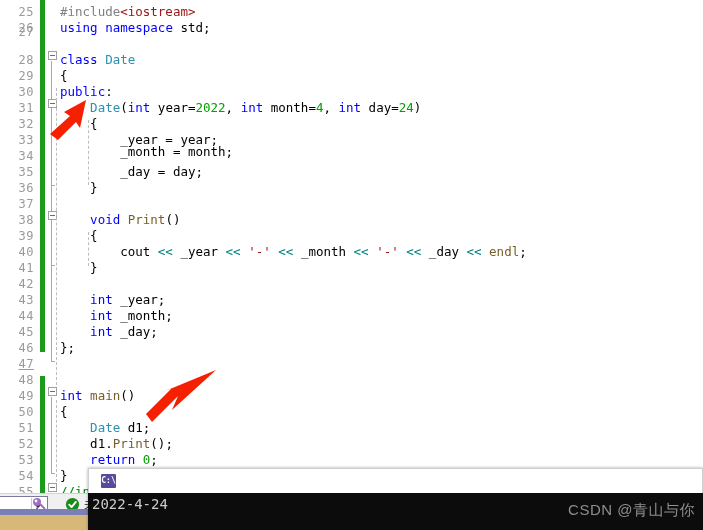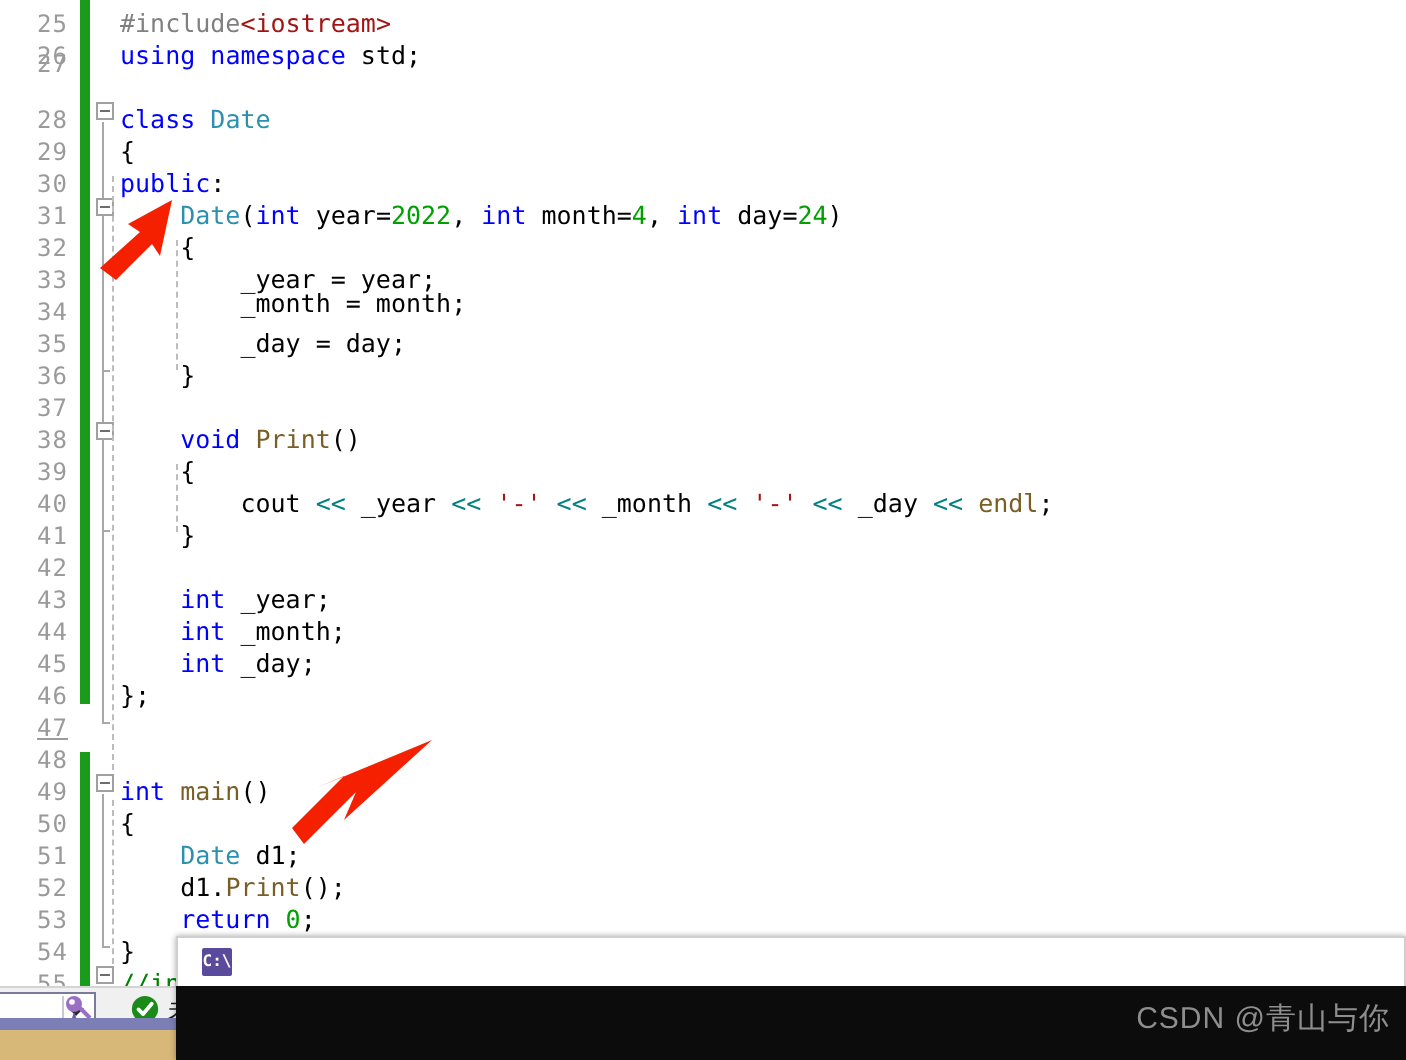--- a/index.html
+++ b/index.html
@@ -401,15 +401,18 @@
 <div id="bottombar">
   <div class="blueband"></div>
 </div>
 
 <div id="console">
   <div id="console-title">
     <div id="console-icon">
       <span class="glyph">C:\</span>
     </div>
   </div>
+  <div id="console-body">
+    <span class="console-line" style="top:2px;">2022-4-24</span>
+  </div>
 </div>
 
 <div id="watermark">CSDN @青山与你</div>
 
 </body></html>

